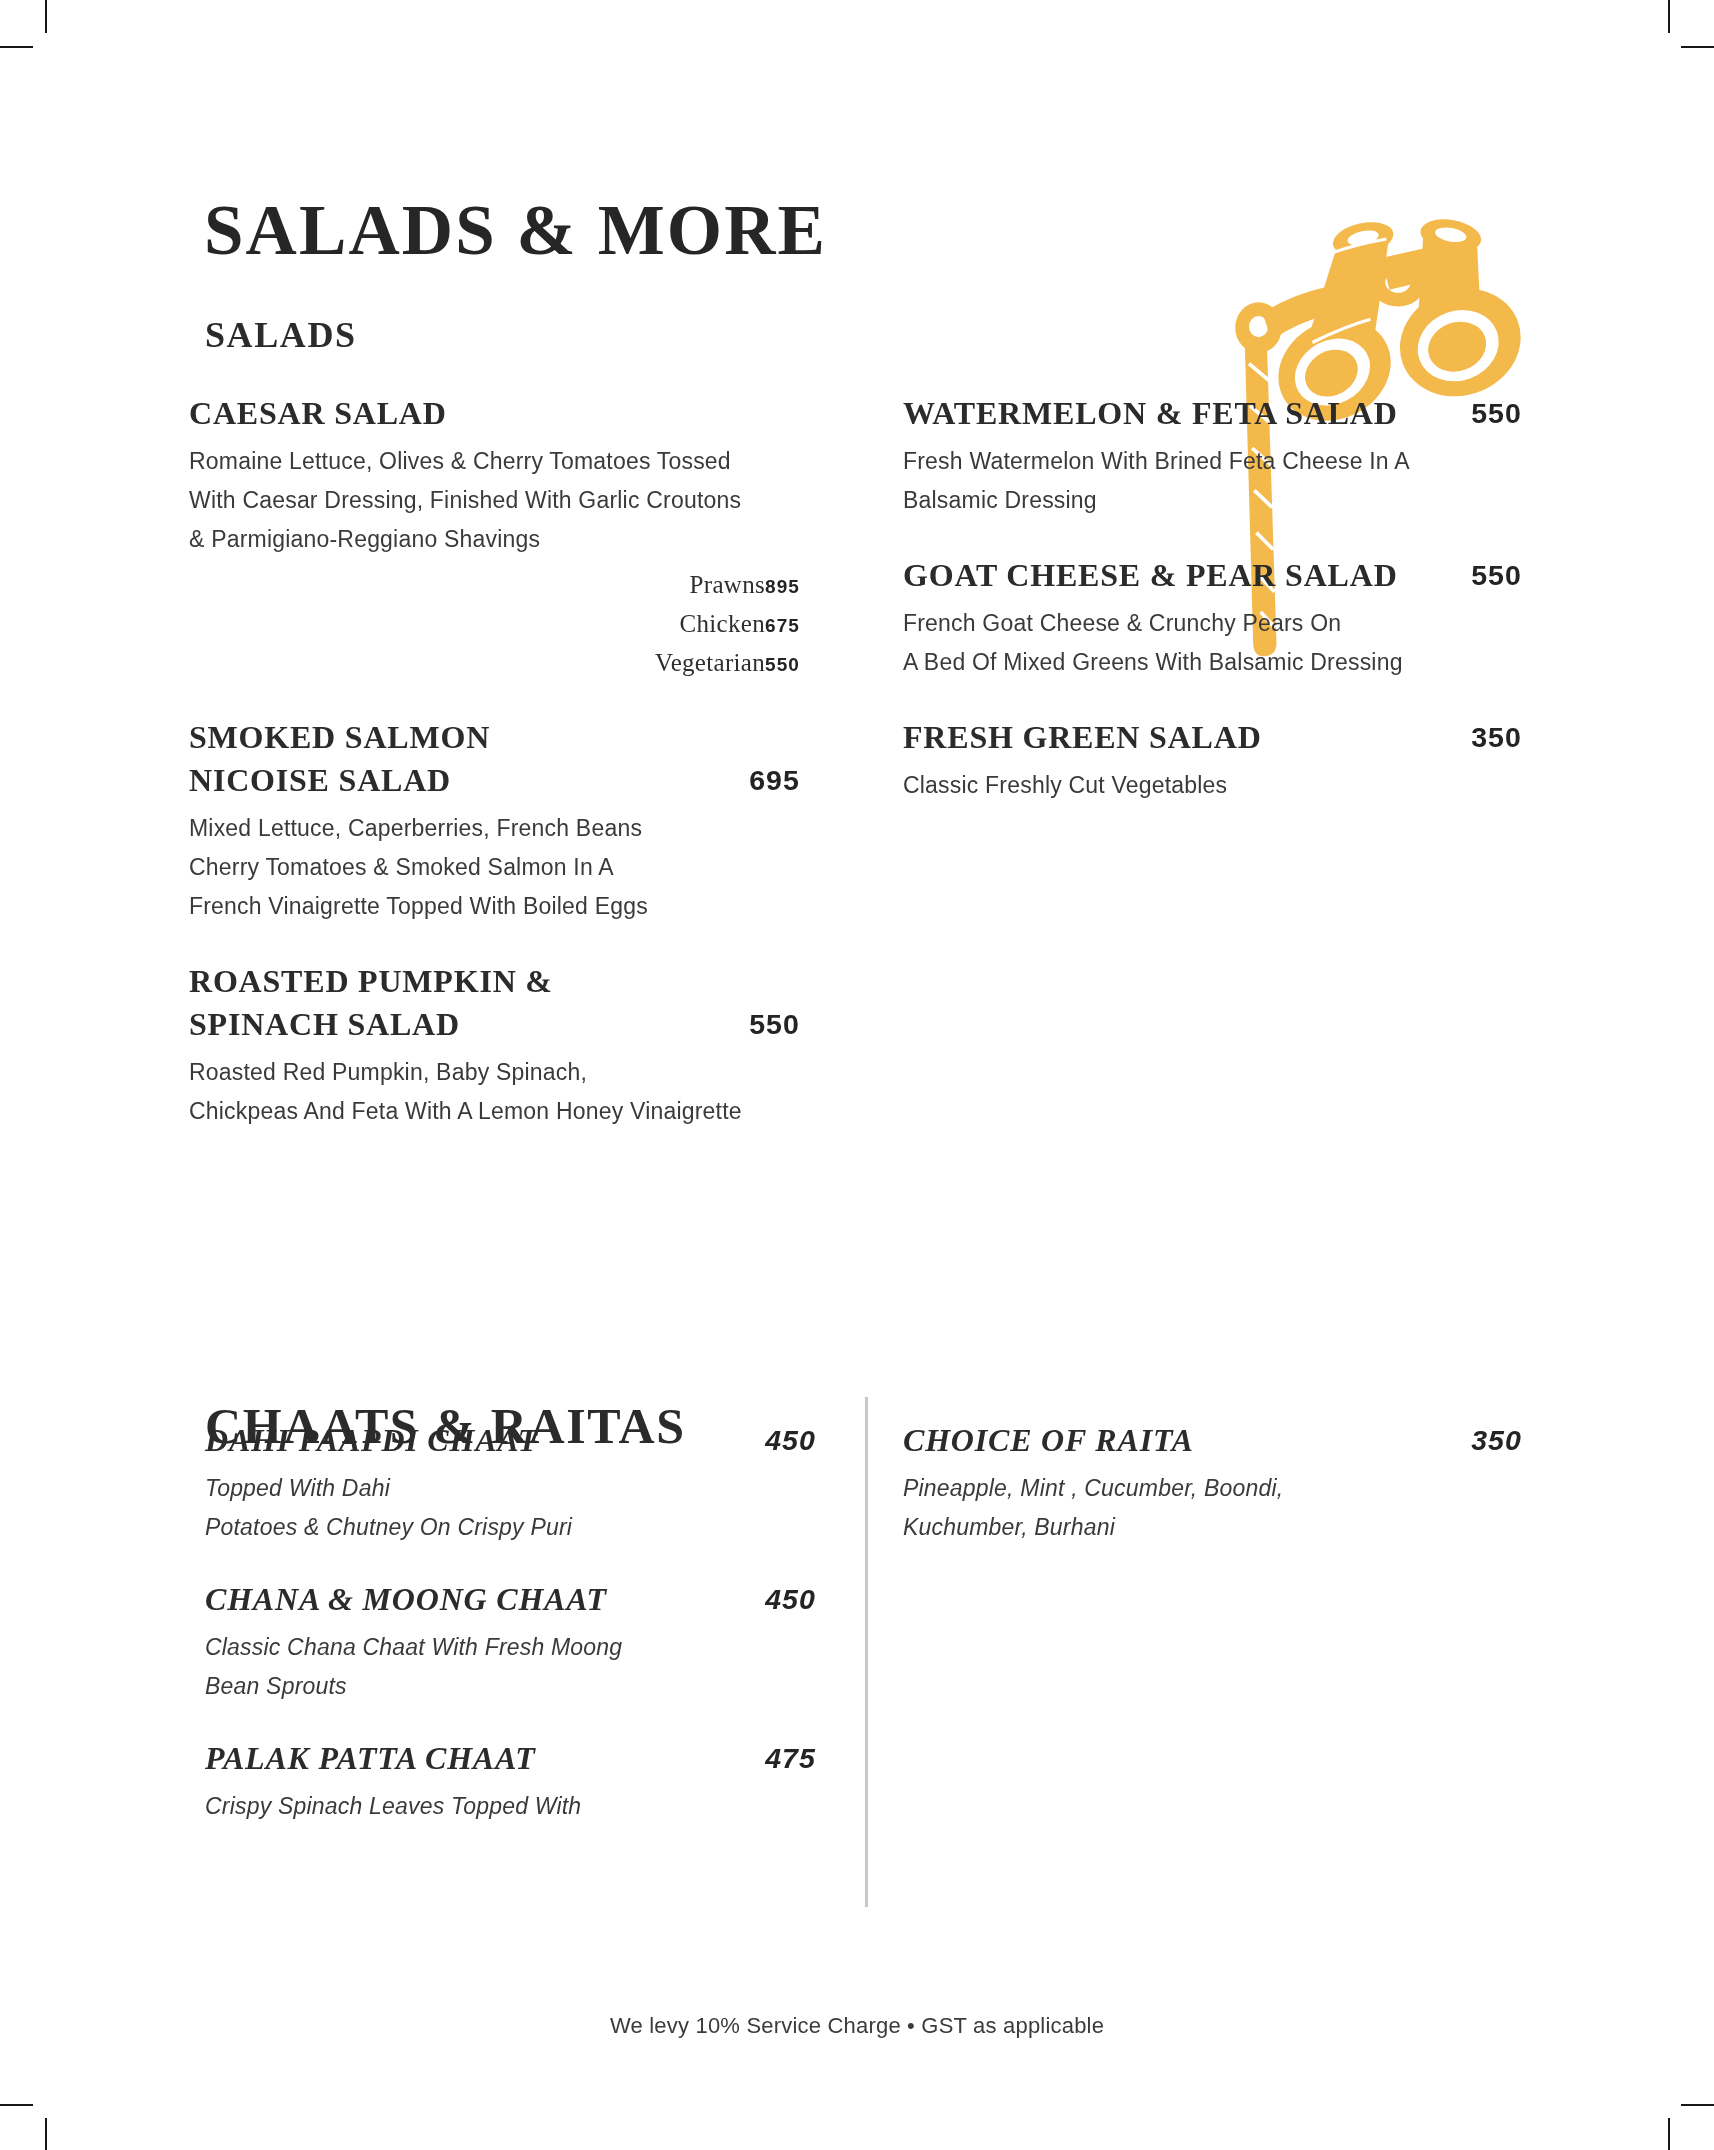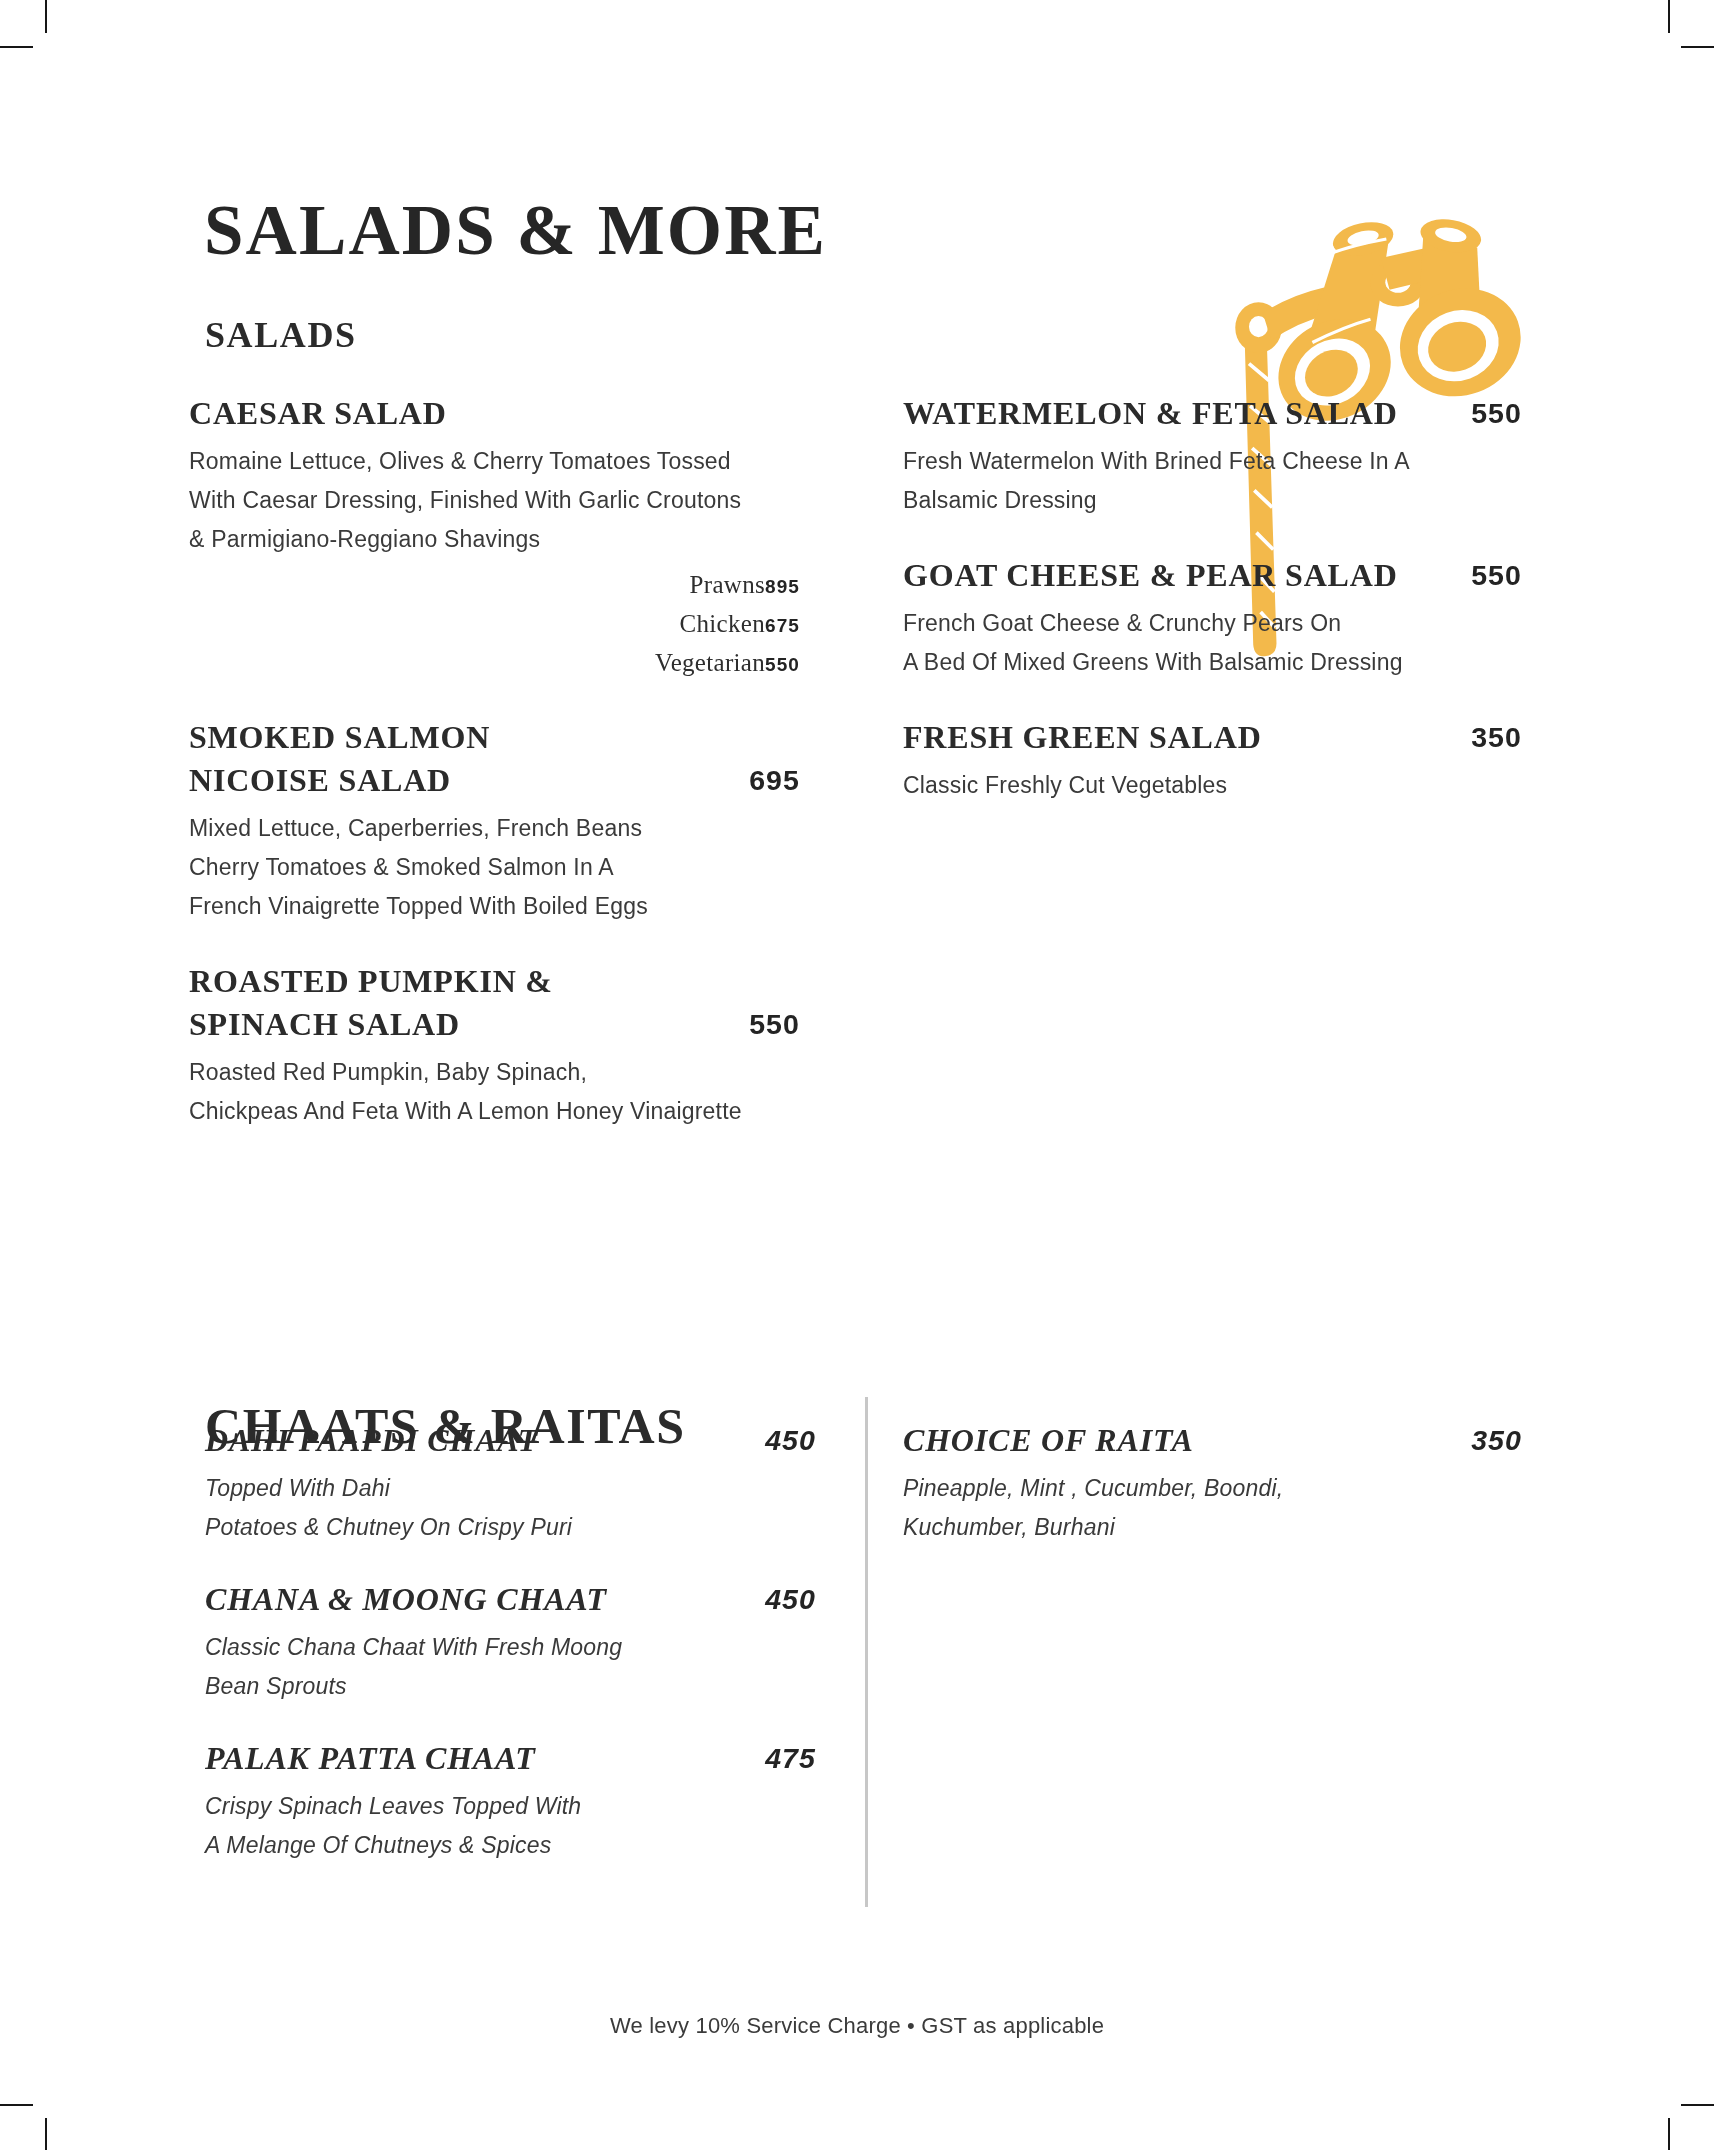--- a/index.html
+++ b/index.html
@@ -277,21 +277,20 @@
 
   <div class="item">
     <div class="head">
       <h3 class="name">
         <span>PALAK PATTA CHAAT</span>
       </h3>
       <div class="price">475</div>
     </div>
     <div class="desc">
       <div class="desc-line">Crispy Spinach Leaves Topped With</div>
-      <div class="desc-line">A Melange Of Chutneys &amp; Spices</div>
     </div>
   </div>
 
 </div>
 
 <div class="col chaats-col" id="chaats-right">
 
   <div class="item">
     <div class="head">
       <h3 class="name">

